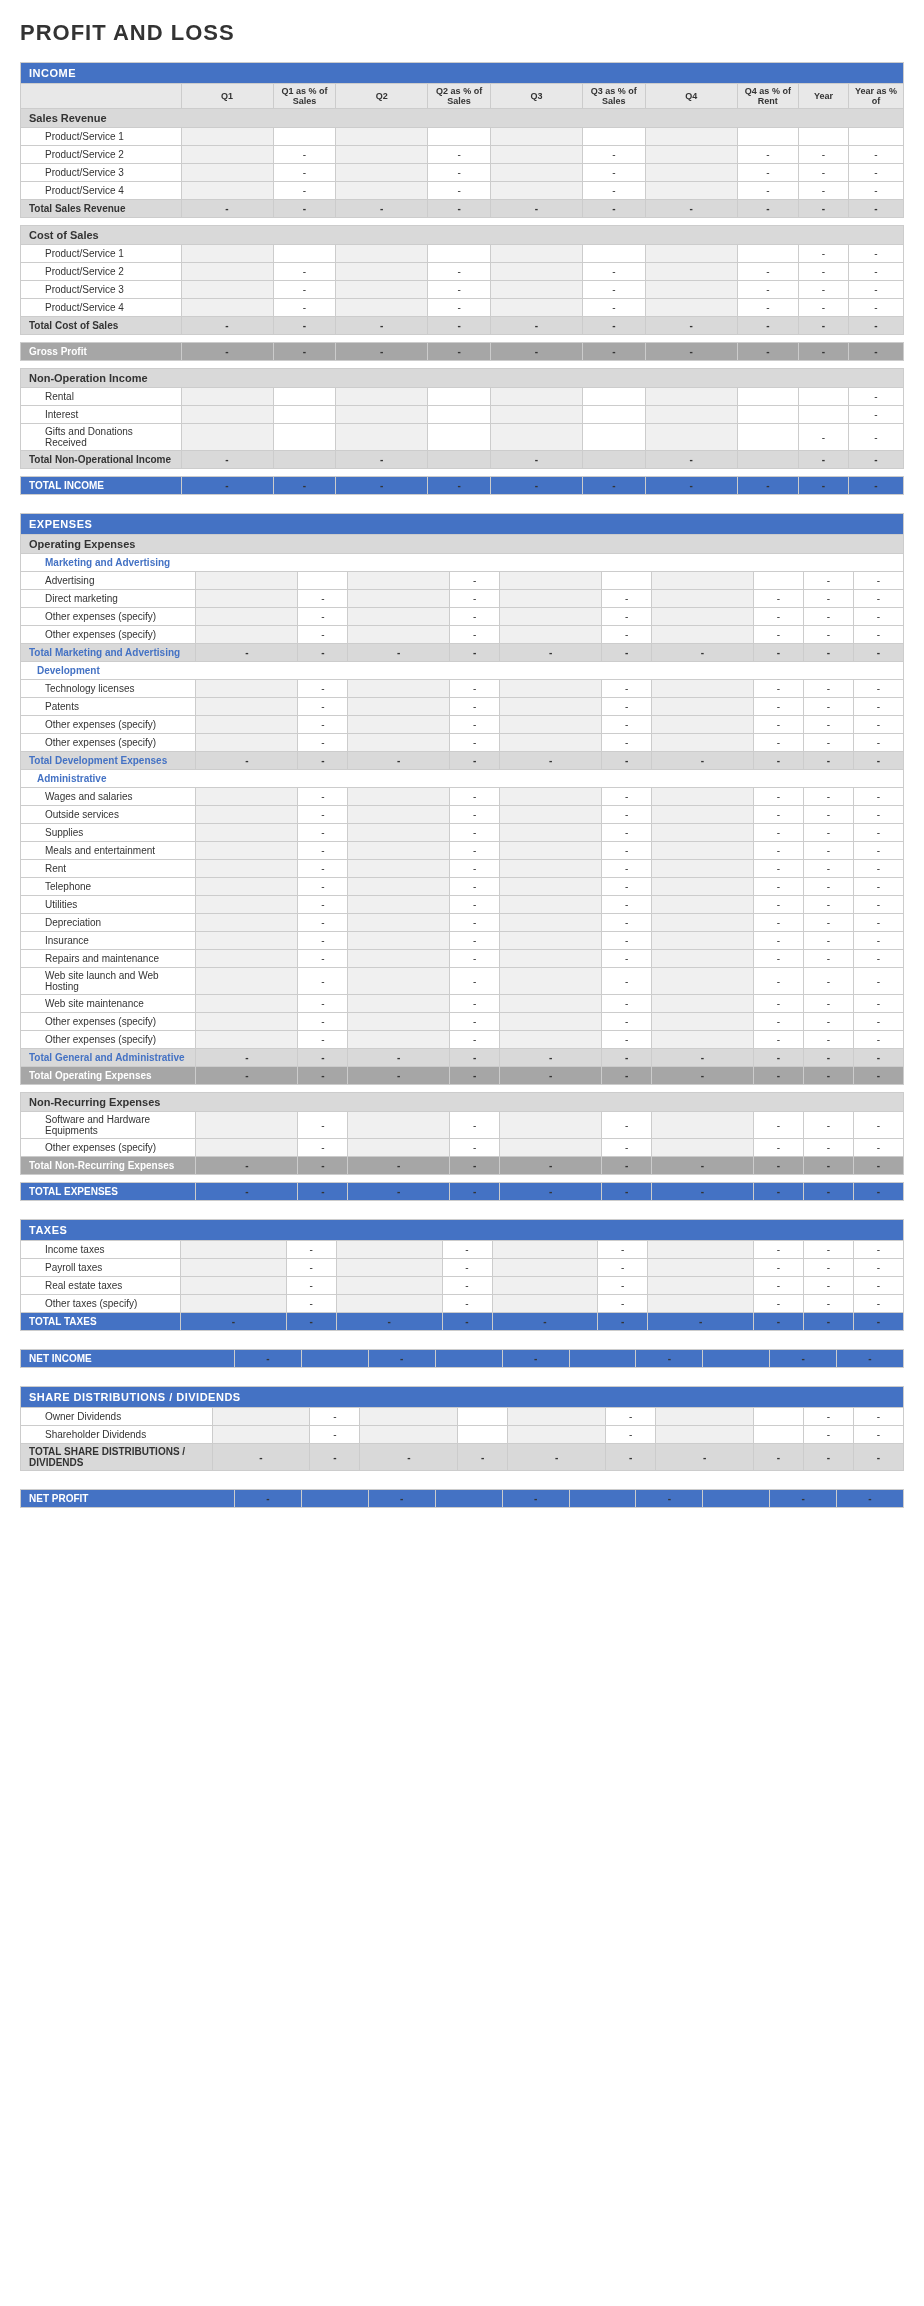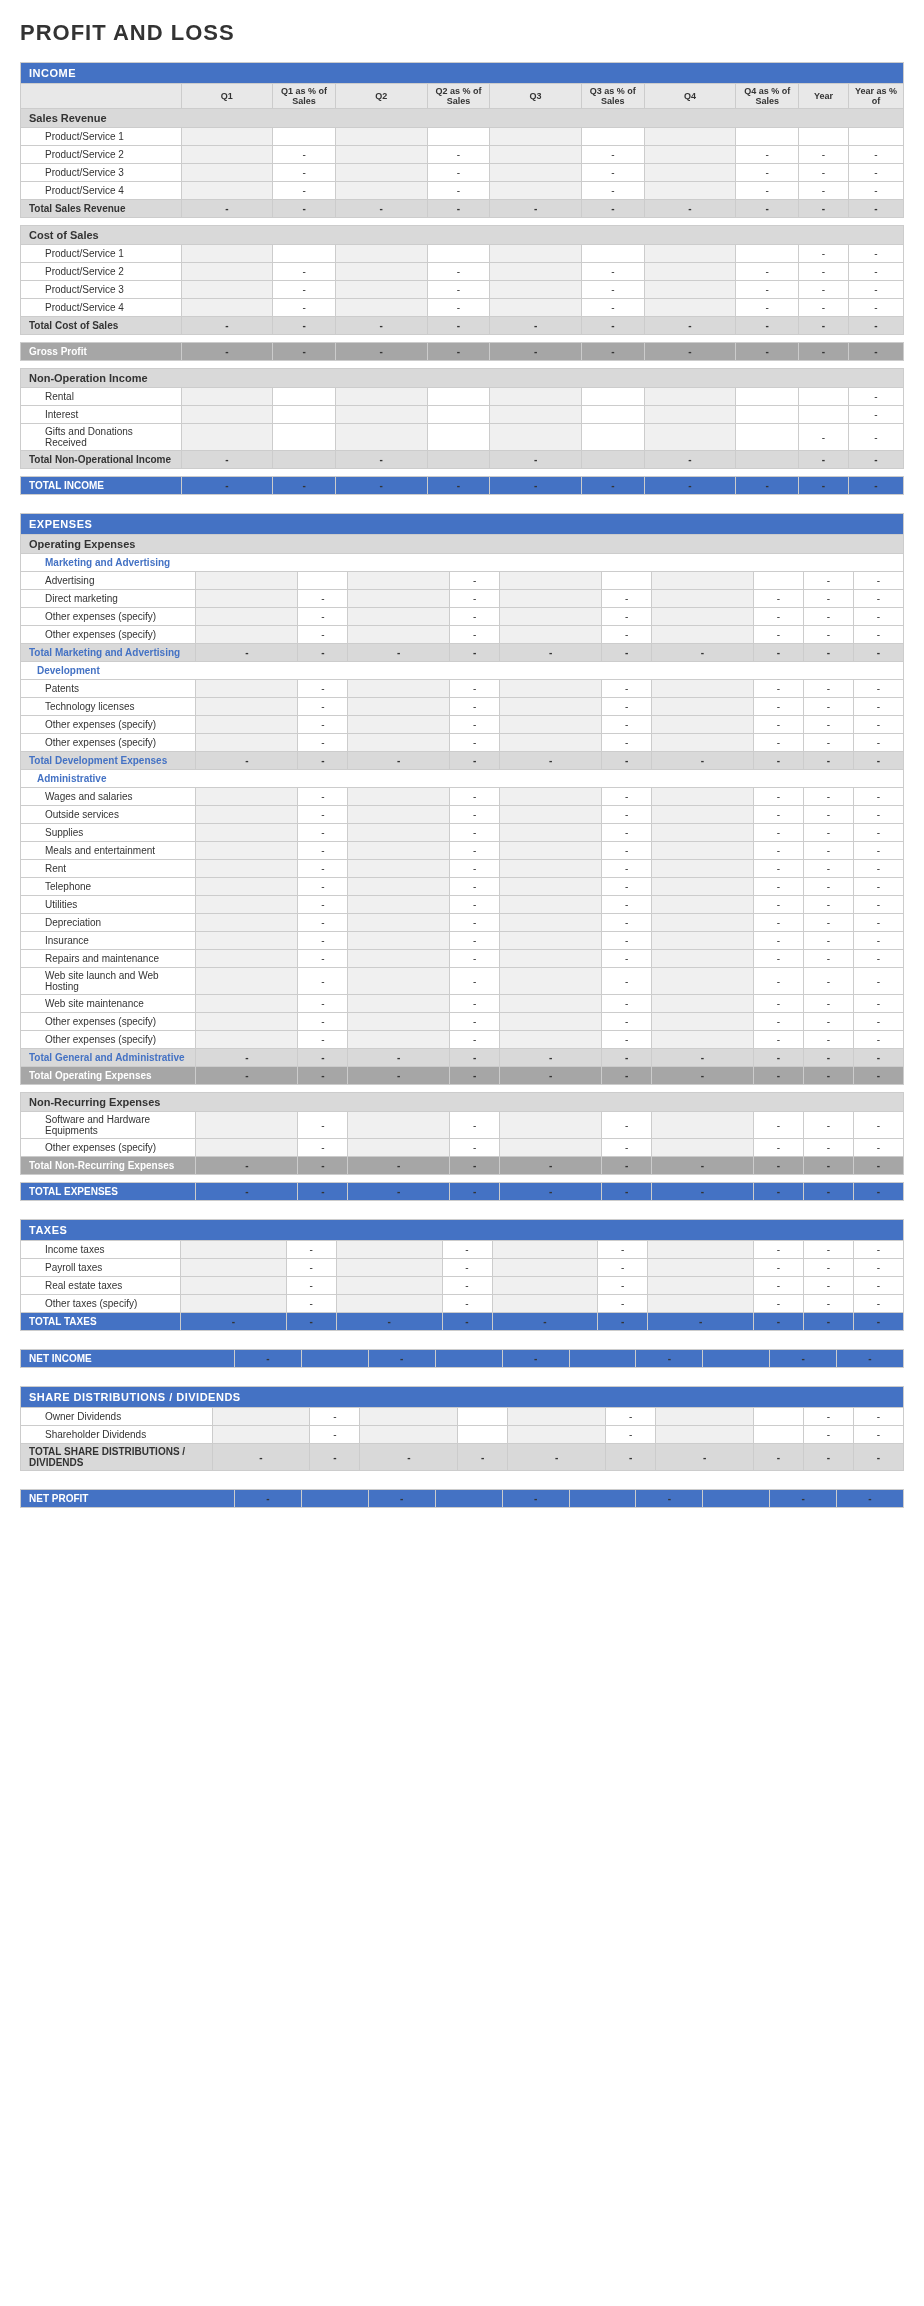--- a/index.html
+++ b/index.html
@@ -125,21 +125,21 @@
       </tr>
       <tr>
         <th class="header-col" style="text-align:left;"></th>
         <th class="header-col">Q1</th>
         <th class="header-col">Q1 as % of Sales</th>
         <th class="header-col">Q2</th>
         <th class="header-col">Q2 as % of Sales</th>
         <th class="header-col">Q3</th>
         <th class="header-col">Q3 as % of Sales</th>
         <th class="header-col">Q4</th>
-        <th class="header-col">Q4 as % of Sales</th>
+        <th class="header-col">Q4 as % of Rent</th>
         <th class="header-col">Year</th>
         <th class="header-col">Year as % of</th>
       </tr>
     </thead>
     <tbody>
 
       <tr class="data-row">
         <td colspan="11" class="sub-section-header">Sales Revenue</td>
       </tr>
       <tr class="data-row indent">
@@ -459,34 +459,34 @@
         <td class="dash-cell">-</td>
         <td class="dash-cell">-</td>
         <td class="dash-cell">-</td>
         <td class="dash-cell">-</td>
       </tr>
 
       <tr class="data-row">
         <td colspan="11" style="color:#4472c4; font-weight:bold; padding-left:16px; border:1px solid #ccc;">Development</td>
       </tr>
       <tr class="data-row indent">
+        <td>Technology licenses</td>
+        <td class="data-cell"><input type="text" style=""></td>
+        <td class="dash-cell">-</td>
+        <td class="data-cell"><input type="text" style=""></td>
+        <td class="dash-cell">-</td>
+        <td class="data-cell"><input type="text" style=""></td>
+        <td class="dash-cell">-</td>
+        <td class="data-cell"><input type="text" style=""></td>
+        <td class="dash-cell">-</td>
+        <td class="dash-cell">-</td>
+        <td class="dash-cell">-</td>
+      </tr>
+      <tr class="data-row indent">
         <td>Patents</td>
-        <td class="data-cell"><input type="text" style=""></td>
-        <td class="dash-cell">-</td>
-        <td class="data-cell"><input type="text" style=""></td>
-        <td class="dash-cell">-</td>
-        <td class="data-cell"><input type="text" style=""></td>
-        <td class="dash-cell">-</td>
-        <td class="data-cell"><input type="text" style=""></td>
-        <td class="dash-cell">-</td>
-        <td class="dash-cell">-</td>
-        <td class="dash-cell">-</td>
-      </tr>
-      <tr class="data-row indent">
-        <td>Technology licenses</td>
         <td class="data-cell"><input type="text" style=""></td>
         <td class="dash-cell">-</td>
         <td class="data-cell"><input type="text" style=""></td>
         <td class="dash-cell">-</td>
         <td class="data-cell"><input type="text" style=""></td>
         <td class="dash-cell">-</td>
         <td class="data-cell"><input type="text" style=""></td>
         <td class="dash-cell">-</td>
         <td class="dash-cell">-</td>
         <td class="dash-cell">-</td>

